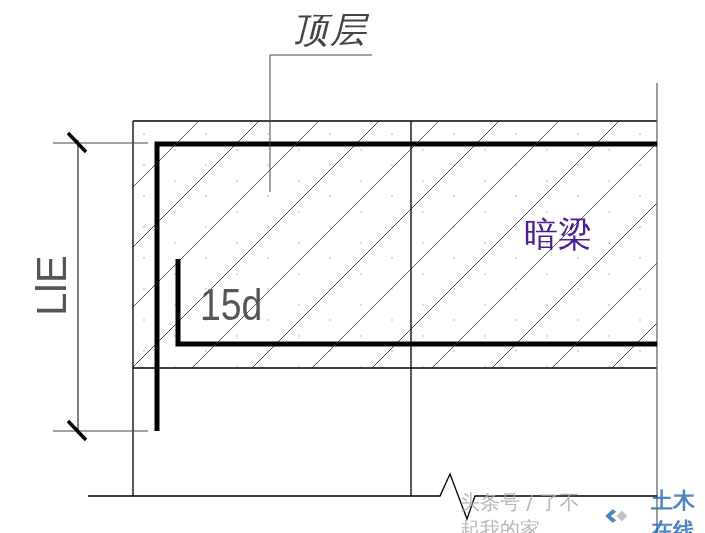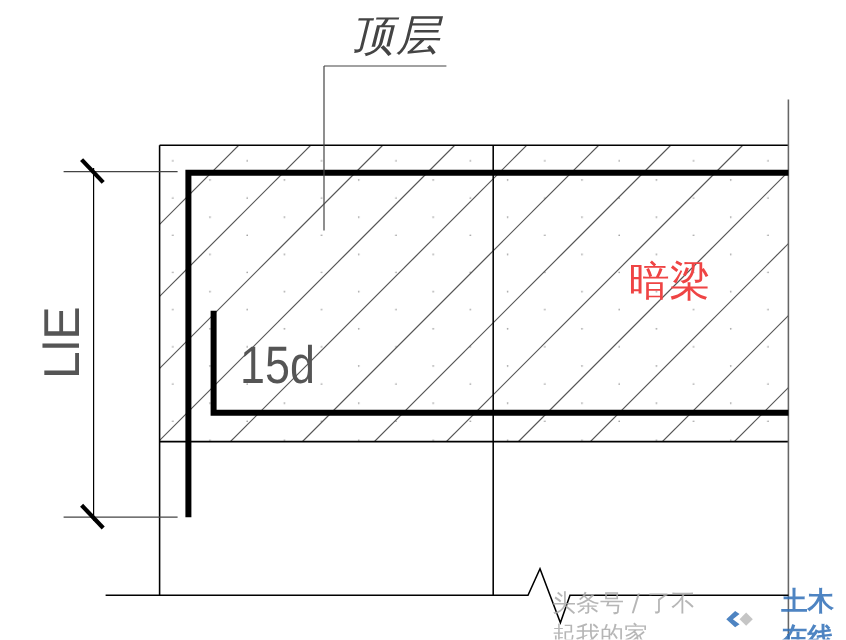--- a/index.html
+++ b/index.html
@@ -1,20 +1,20 @@
 <!DOCTYPE html>
 <html><head>
 <meta charset="utf-8">
 <style>
   html, body { margin:0; padding:0; background:#ffffff; }
   body { width:705px; height:533px; overflow:hidden; position:relative; font-family:"Liberation Sans", sans-serif; }
   svg { position:absolute; left:0; top:0; }
   .lbl { position:absolute; color:#333; font-family:"DejaVu Sans", sans-serif; font-weight:200; white-space:nowrap; }
   #title-label { left:292px; top:6px; font-size:36px; letter-spacing:2px; color:#444;font-style:italic; }
-  #beam-label { left:524px; top:212px; font-size:34px; color:#ef4444; }
+  #beam-label { left:524px; top:212px; font-size:34px; color:#4c1d95; }
   #hook-label { left:200px; top:280px; font-size:44px; color:#555; font-family:"Liberation Sans", sans-serif; font-weight:normal; transform:scaleX(0.85); transform-origin:left top; }
   #dim-label { left:22px; top:262px; font-size:42px; color:#555; font-family:"Liberation Sans", sans-serif; transform:rotate(-90deg); transform-origin:center; width:60px; text-align:center; }
   #watermark { position:absolute; left:460px; top:500px; height:32px; display:flex; align-items:center; gap:22px; opacity:0.85; }
   #watermark .src { font-size:20px; color:#aaa; font-family:"DejaVu Sans", sans-serif; }
   #watermark .brand { font-size:22px; color:#2f6fb8; font-weight:bold; font-family:"DejaVu Sans", sans-serif; }
   #watermark .logo { width:40px; height:26px; }
 </style>
 </head>
 <body>
 

